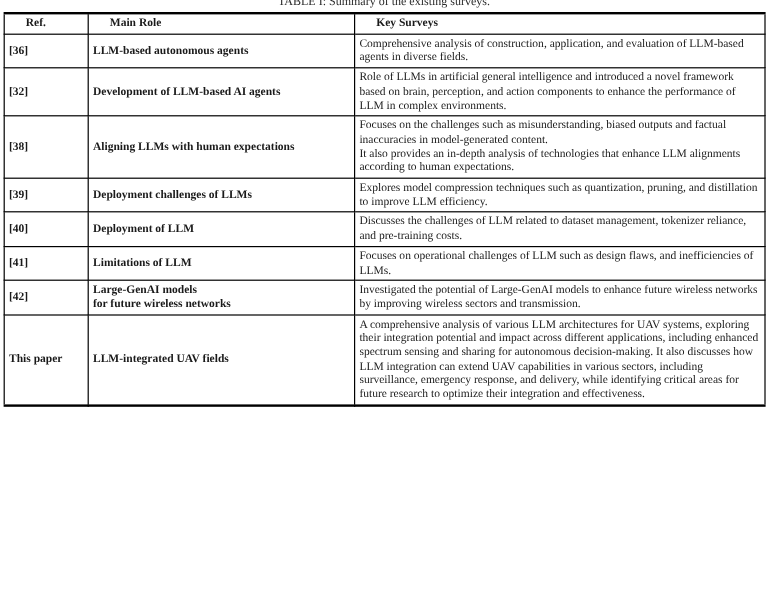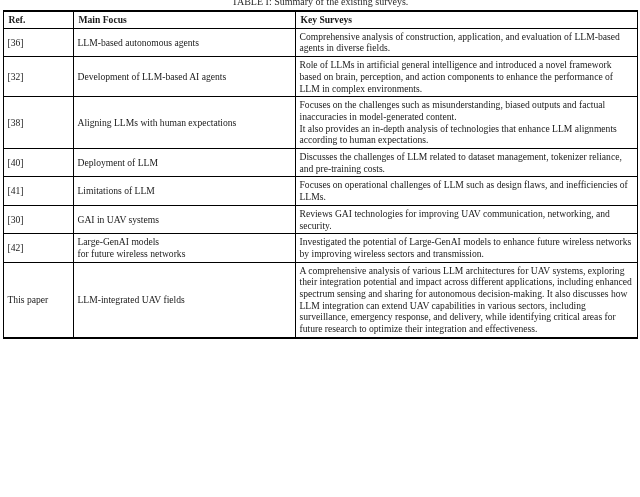--- a/index.html
+++ b/index.html
@@ -39,53 +39,55 @@
     text-align: left;
     vertical-align: middle;
     word-wrap: break-word;
   }
   table.survey-table {
     border-top: 2px solid #000;
     border-bottom: 2px solid #000;
   }
   table.survey-table th {
     font-weight: bold;
-    padding: 2px 5px;
+    padding: 2px 18px;
     vertical-align: middle;
   }
   col.col-ref { width: 70px; }
   col.col-focus { width: 222px; }
   col.col-findings { width: 342px; }
   td[data-name="ref-cell"] {
     padding-left: 6px;
+    font-weight: bold;
   }
   td[data-name="focus-cell"] {
     padding-left: 7px;
     white-space: pre-line;
+    font-weight: bold;
   }
   td[data-name="findings-cell"] {
     white-space: pre-line;
     vertical-align: middle;
   }
 </style>
 </head>
 <body>
 
 <div class="caption" data-name="table-caption">TABLE I: Summary of the existing surveys.</div>
 
 <table class="survey-table" data-name="surveys-summary-table">
   <colgroup>
     <col class="col-ref">
     <col class="col-focus">
     <col class="col-findings">
   </colgroup>
   <thead data-name="table-header">
     <tr data-name="header-row">
       <th data-name="header-ref">Ref.</th>
-      <th data-name="header-main-focus">Main Focus</th>
+      <th data-name="header-main-focus">Main Role</th>
       <th data-name="header-key-findings">Key Surveys</th>
     </tr>
   </thead>
   <tbody data-name="table-body">
       <tr data-name="table-row">
         <td data-name="ref-cell">[36]</td>
         <td data-name="focus-cell">LLM-based autonomous agents</td>
         <td data-name="findings-cell">Comprehensive analysis of construction, application, and evaluation of LLM-based agents in diverse fields.</td>
       </tr>
       <tr data-name="table-row">
@@ -93,33 +95,33 @@
         <td data-name="focus-cell">Development of LLM-based AI agents</td>
         <td data-name="findings-cell">Role of LLMs in artificial general intelligence and introduced a novel framework based on brain, perception, and action components to enhance the performance of LLM in complex environments.</td>
       </tr>
       <tr data-name="table-row">
         <td data-name="ref-cell">[38]</td>
         <td data-name="focus-cell">Aligning LLMs with human expectations</td>
         <td data-name="findings-cell">Focuses on the challenges such as misunderstanding, biased outputs and factual inaccuracies in model-generated content.
 It also provides an in-depth analysis of technologies that enhance LLM alignments according to human expectations.</td>
       </tr>
       <tr data-name="table-row">
+        <td data-name="ref-cell">[39]</td>
+        <td data-name="focus-cell">Deployment challenges of LLMs</td>
+        <td data-name="findings-cell">Explores model compression techniques such as quantization, pruning, and distillation to improve LLM efficiency.</td>
+      </tr>
+      <tr data-name="table-row">
         <td data-name="ref-cell">[40]</td>
         <td data-name="focus-cell">Deployment of LLM</td>
         <td data-name="findings-cell">Discusses the challenges of LLM related to dataset management, tokenizer reliance, and pre-training costs.</td>
       </tr>
       <tr data-name="table-row">
         <td data-name="ref-cell">[41]</td>
         <td data-name="focus-cell">Limitations of LLM</td>
         <td data-name="findings-cell">Focuses on operational challenges of LLM such as design flaws, and inefficiencies of LLMs.</td>
-      </tr>
-      <tr data-name="table-row">
-        <td data-name="ref-cell">[30]</td>
-        <td data-name="focus-cell">GAI in UAV systems</td>
-        <td data-name="findings-cell">Reviews GAI technologies for improving UAV communication, networking, and security.</td>
       </tr>
       <tr data-name="table-row">
         <td data-name="ref-cell">[42]</td>
         <td data-name="focus-cell">Large-GenAI models
 for future wireless networks</td>
         <td data-name="findings-cell">Investigated the potential of Large-GenAI models to enhance future wireless networks by improving wireless sectors and transmission.</td>
       </tr>
       <tr data-name="table-row">
         <td data-name="ref-cell">This paper</td>
         <td data-name="focus-cell">LLM-integrated UAV fields</td>

